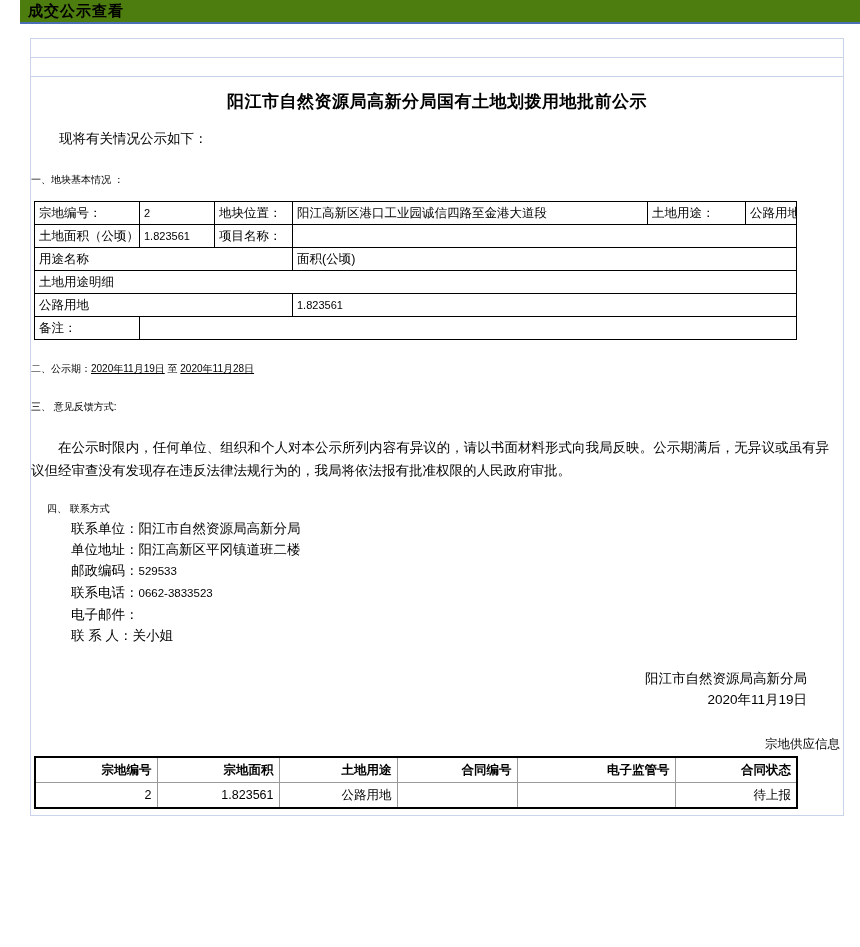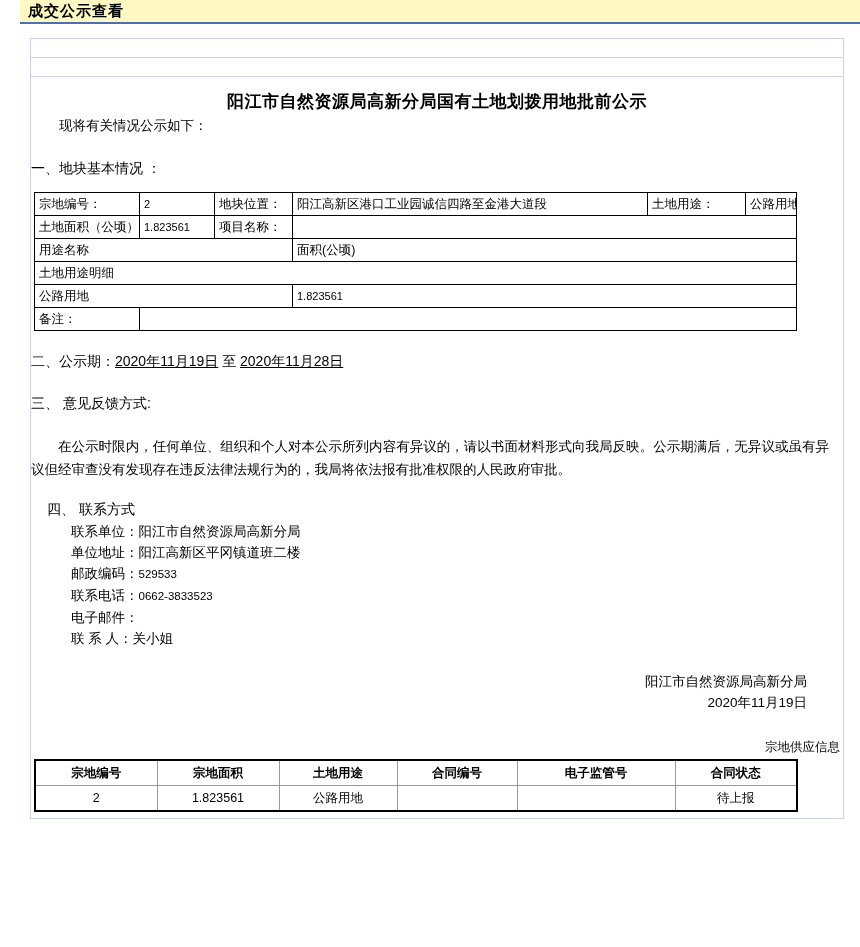--- a/index.html
+++ b/index.html
@@ -17,21 +17,21 @@
     overflow: hidden;
   }
 
   
   #title-bar {
     position: absolute;
     left: 20px;
     top: 0px;
     width: 840px;
     height: 24px;
-    background: #fef9c3;
+    background: #4d7c0f;
     border-bottom: 2px solid #4a6fb5;
     box-sizing: border-box;
   }
   #title-bar .title-text {
     position: absolute;
     left: 8px;
     top: 2px;
     font-size: 15px;
     font-weight: bold;
     letter-spacing: 1px;
@@ -70,23 +70,23 @@
     font-weight: bold;
     margin: 13px 0 0 0;
     letter-spacing: 0.5px;
   }
   .para {
     font-size: 13.5px;
     line-height: 20px;
     margin: 0;
     padding: 0 10px;
   }
-  .p-intro { margin-top: 3px; padding-left: 28px; }
+  .p-intro { margin-top: 16px; padding-left: 28px; }
   .sec-head {
-    font-size: 14px;
+    font-size: 10px;
     margin: 0;
     padding: 0 10px;
   }
   .sec-1 { margin-top: 24px; padding-left: 0px; }
   .sec-2 { margin-top: 22px; padding-left: 0px; }
   .sec-3 { margin-top: 24px; padding-left: 0px; }
   .sec-4 { margin-top: 20px; padding-left: 0px; margin-left: 16px; }
   .u-date { text-decoration: underline; }
   .body-para {
     margin-top: 22px;
@@ -148,21 +148,21 @@
   }
   #supply-table {
     width: 762px;
     margin-left: 0px;
     border: 1px solid #000000;
   }
   #supply-table th, #supply-table td {
     border: 1px solid #9a9a9a;
     height: 22px;
     padding: 1px 5px;
-    text-align: center;
+    text-align: right;
     vertical-align: middle;
     font-size: 12.5px;
     overflow: hidden;
     white-space: nowrap;
   }
   #supply-table th {
     font-weight: bold;
   }
   #supply-table td { font-weight: normal; }
   #supply-table .outer-l { border-left: 2px solid #000; }

